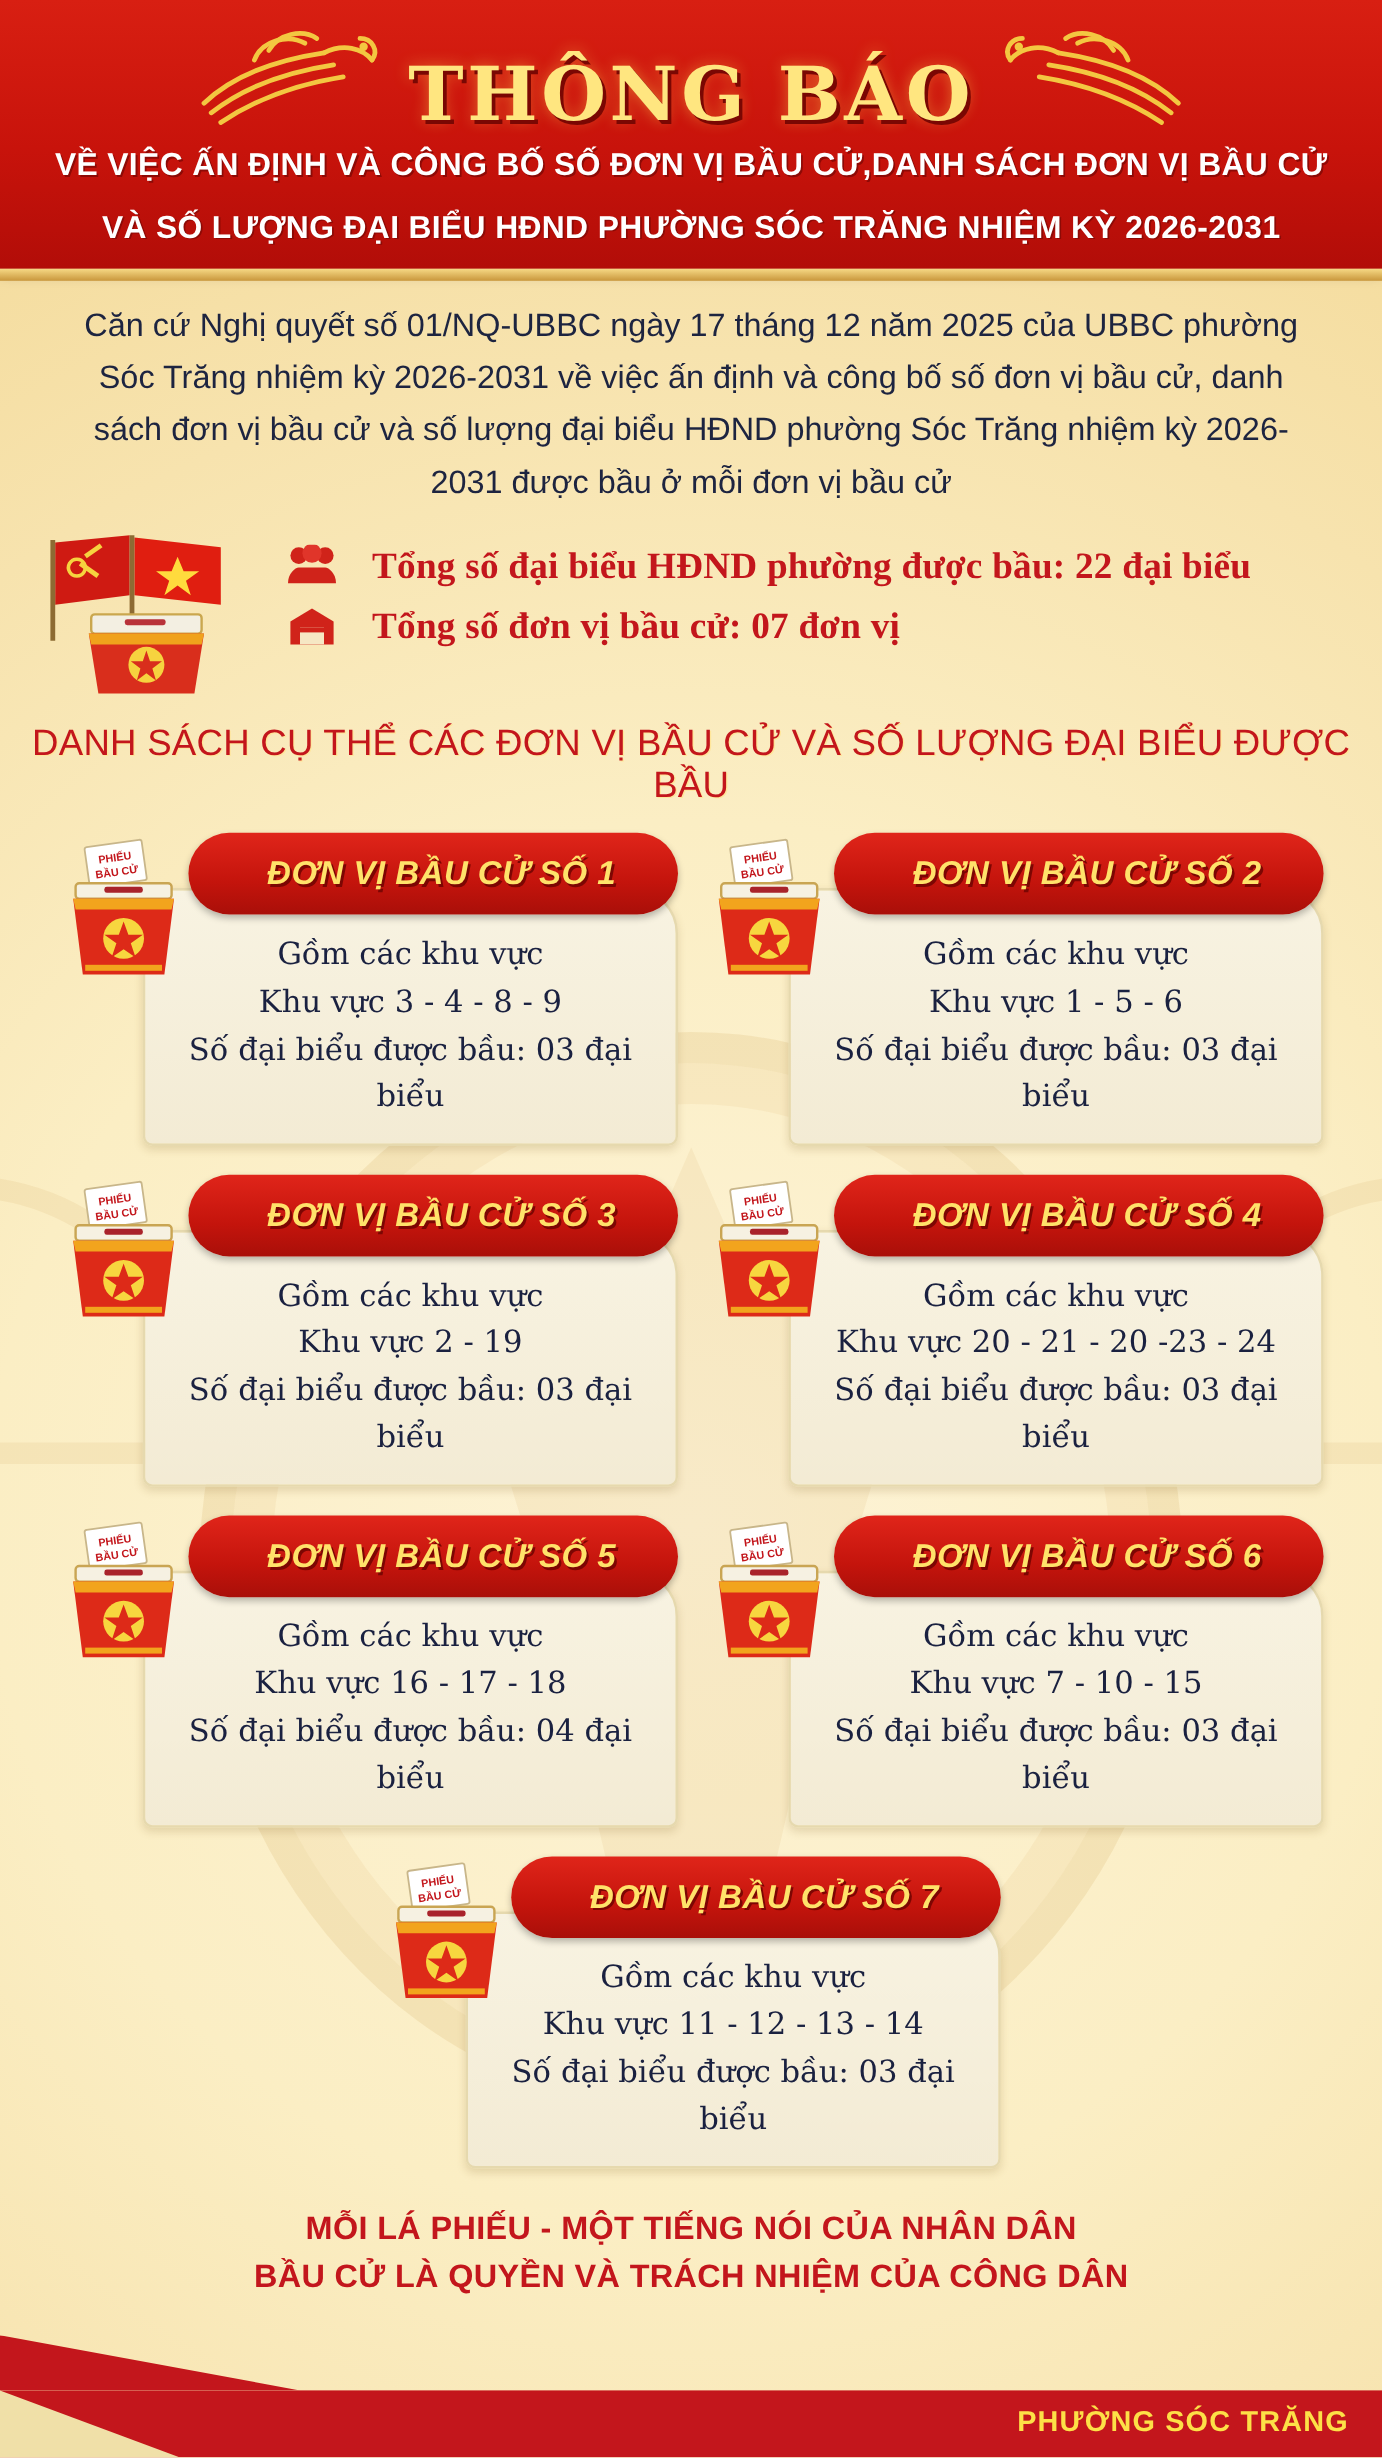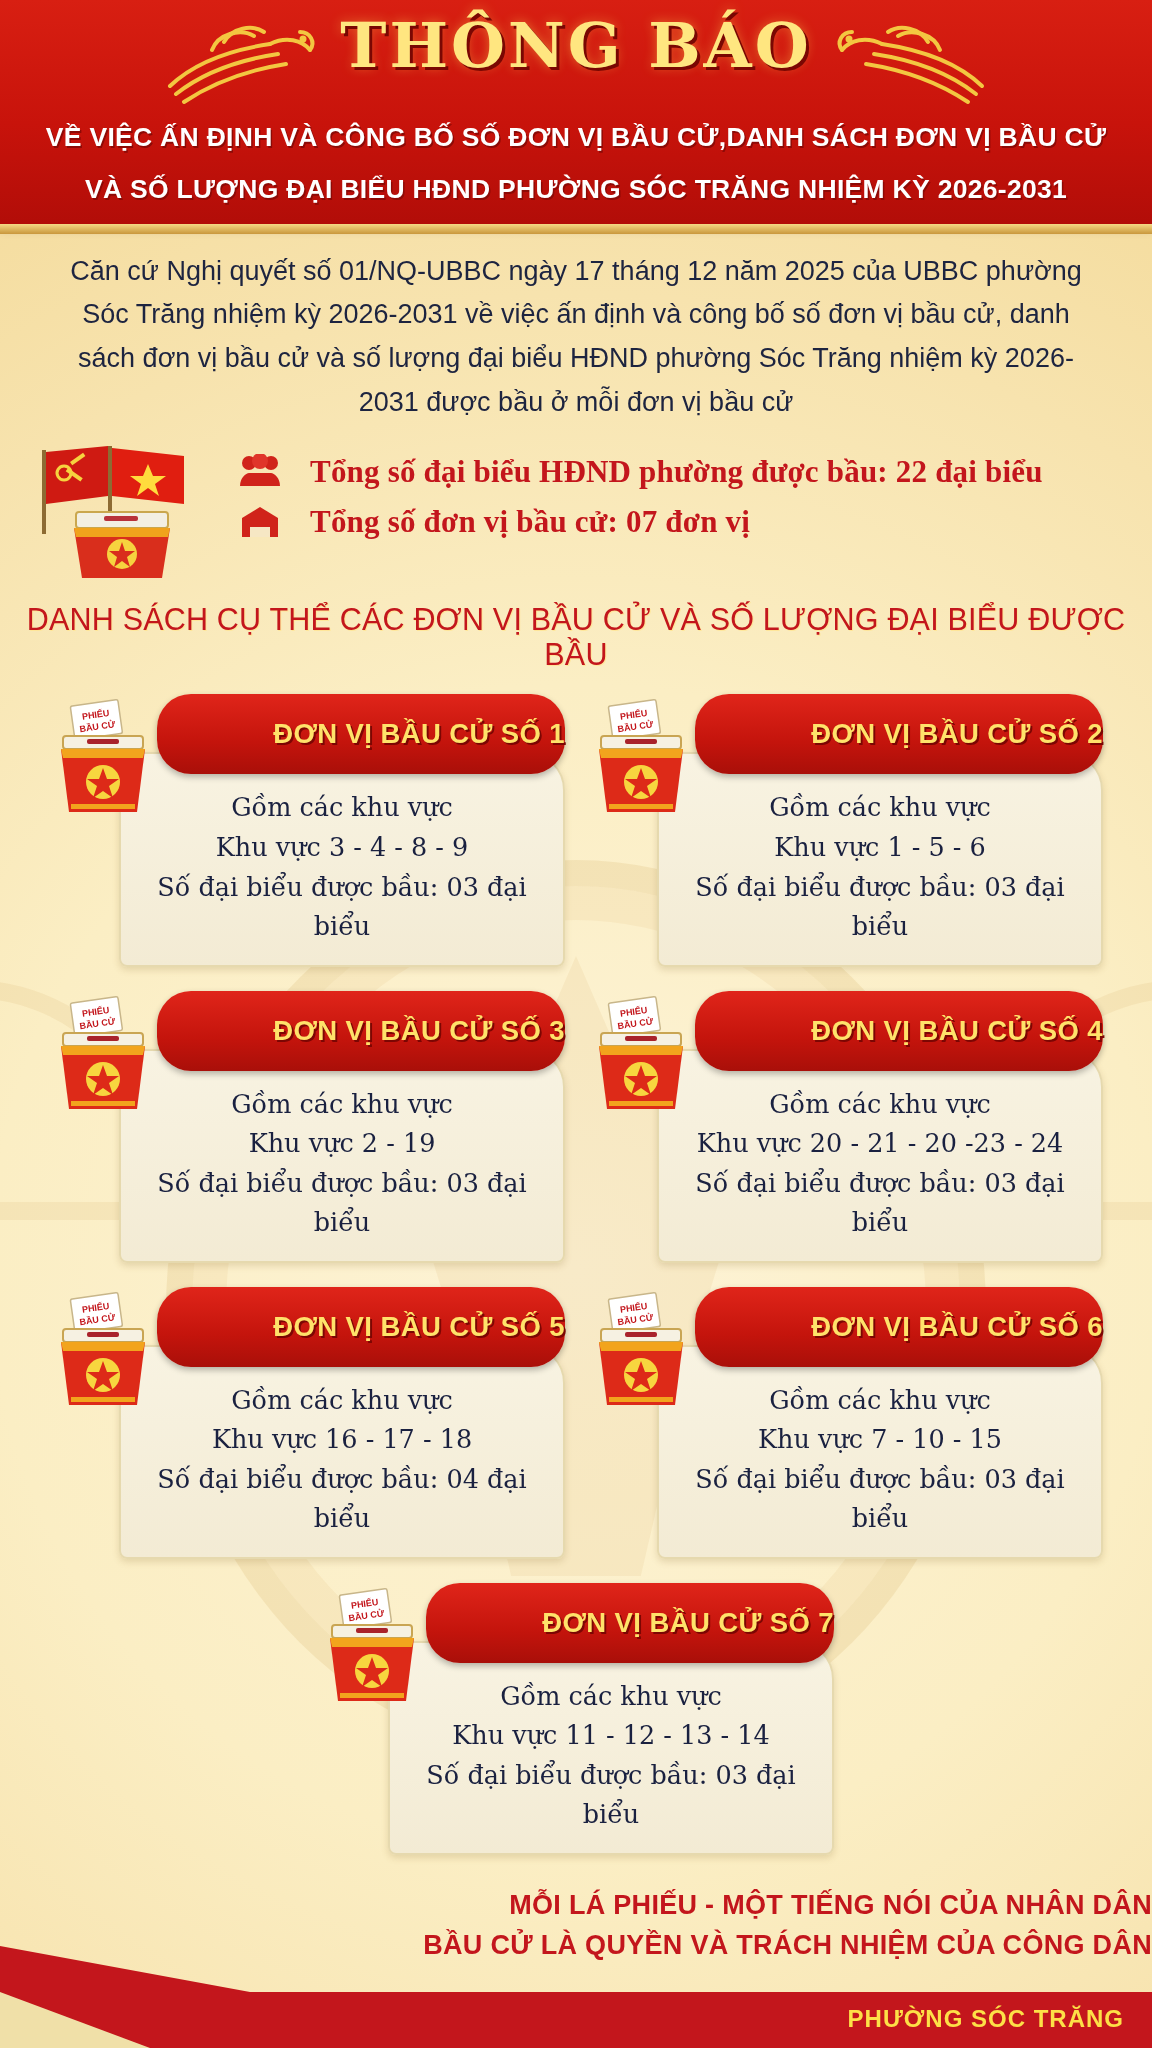--- a/index.html
+++ b/index.html
@@ -63,21 +63,21 @@
   }
   .header::after {
     content: "";
     position: absolute;
     left: 0; right: 0; bottom: -10px;
     height: 10px;
     background: linear-gradient(180deg, #f6d985, #c9973c);
   }
   .title-row {
     display: flex;
-    align-items: flex-start;
+    align-items: flex-end;
     justify-content: center;
     gap: 10px;
   }
   .main-title {
     font-family: "DejaVu Serif", serif;
     font-weight: bold;
     font-size: 62px;
     letter-spacing: 3px;
     color: #ffe680;
     text-shadow: 3px 3px 0 #7a0703, 0 0 12px rgba(255,210,80,0.45);
@@ -162,29 +162,30 @@
     justify-content: center;
   }
   .card {
     position: relative;
     width: 516px;
     padding-left: 46px;
   }
   .card.center { width: 516px; }
   .card-head {
     position: relative;
-    height: 80px;
+    height: 68px;
     margin-left: 62px;
     background: linear-gradient(180deg, #e0251a 0%, #c4140c 60%, #a90f09 100%);
     border-radius: 34px;
     box-shadow: 0 3px 6px rgba(0,0,0,0.28);
     display: flex;
     align-items: center;
-    justify-content: flex-end;
+    justify-content: center;
     z-index: 3;
+    font-style: italic;
   }
   .card-head-text {
     font-family: "Liberation Sans", sans-serif;
     font-weight: bold;
     font-size: 27.5px;
     color: #ffe26a;
     letter-spacing: 0.4px;
     text-shadow: 2px 2px 0 #7c0603;
     padding-left: 14px;
   }
@@ -210,21 +211,21 @@
     width: 108px;
     height: 120px;
     z-index: 4;
   }
 
   
   .slogan {
     position: relative;
     z-index: 2;
     margin-top: 30px;
-    text-align: right;
+    text-align: center;
     font-family: "Liberation Sans", sans-serif;
     font-weight: bold;
     font-size: 27px;
     color: #c3161c;
     line-height: 1.5;
     letter-spacing: 0.3px;
   }
   .footer-bar {
     position: absolute;
     left: 0; right: 0; bottom: 0;

